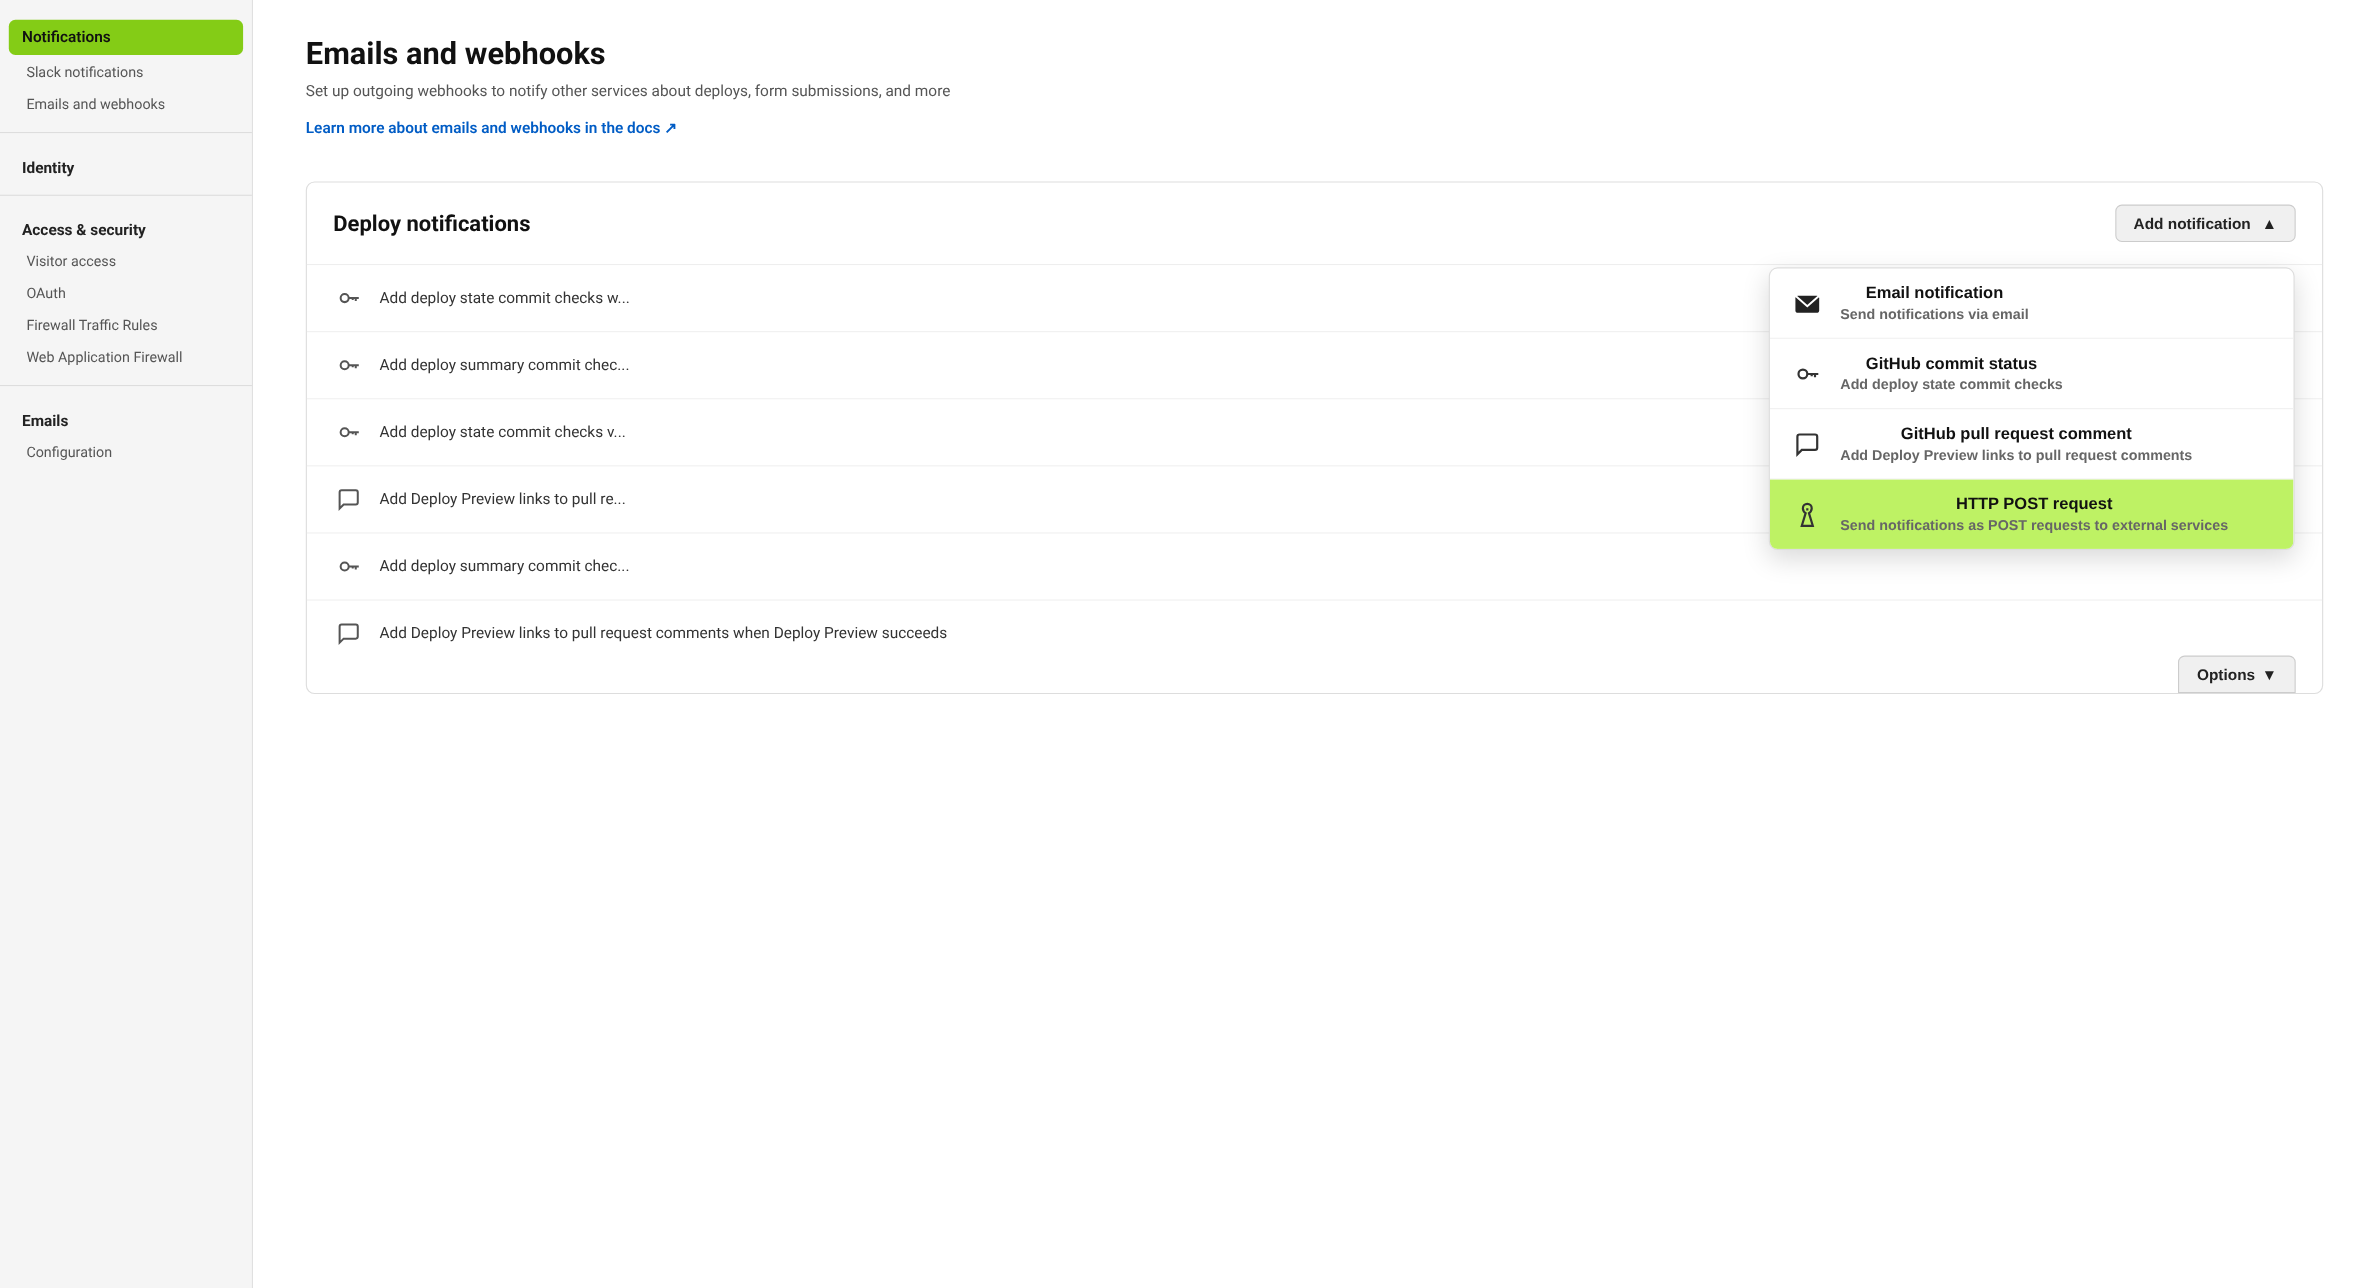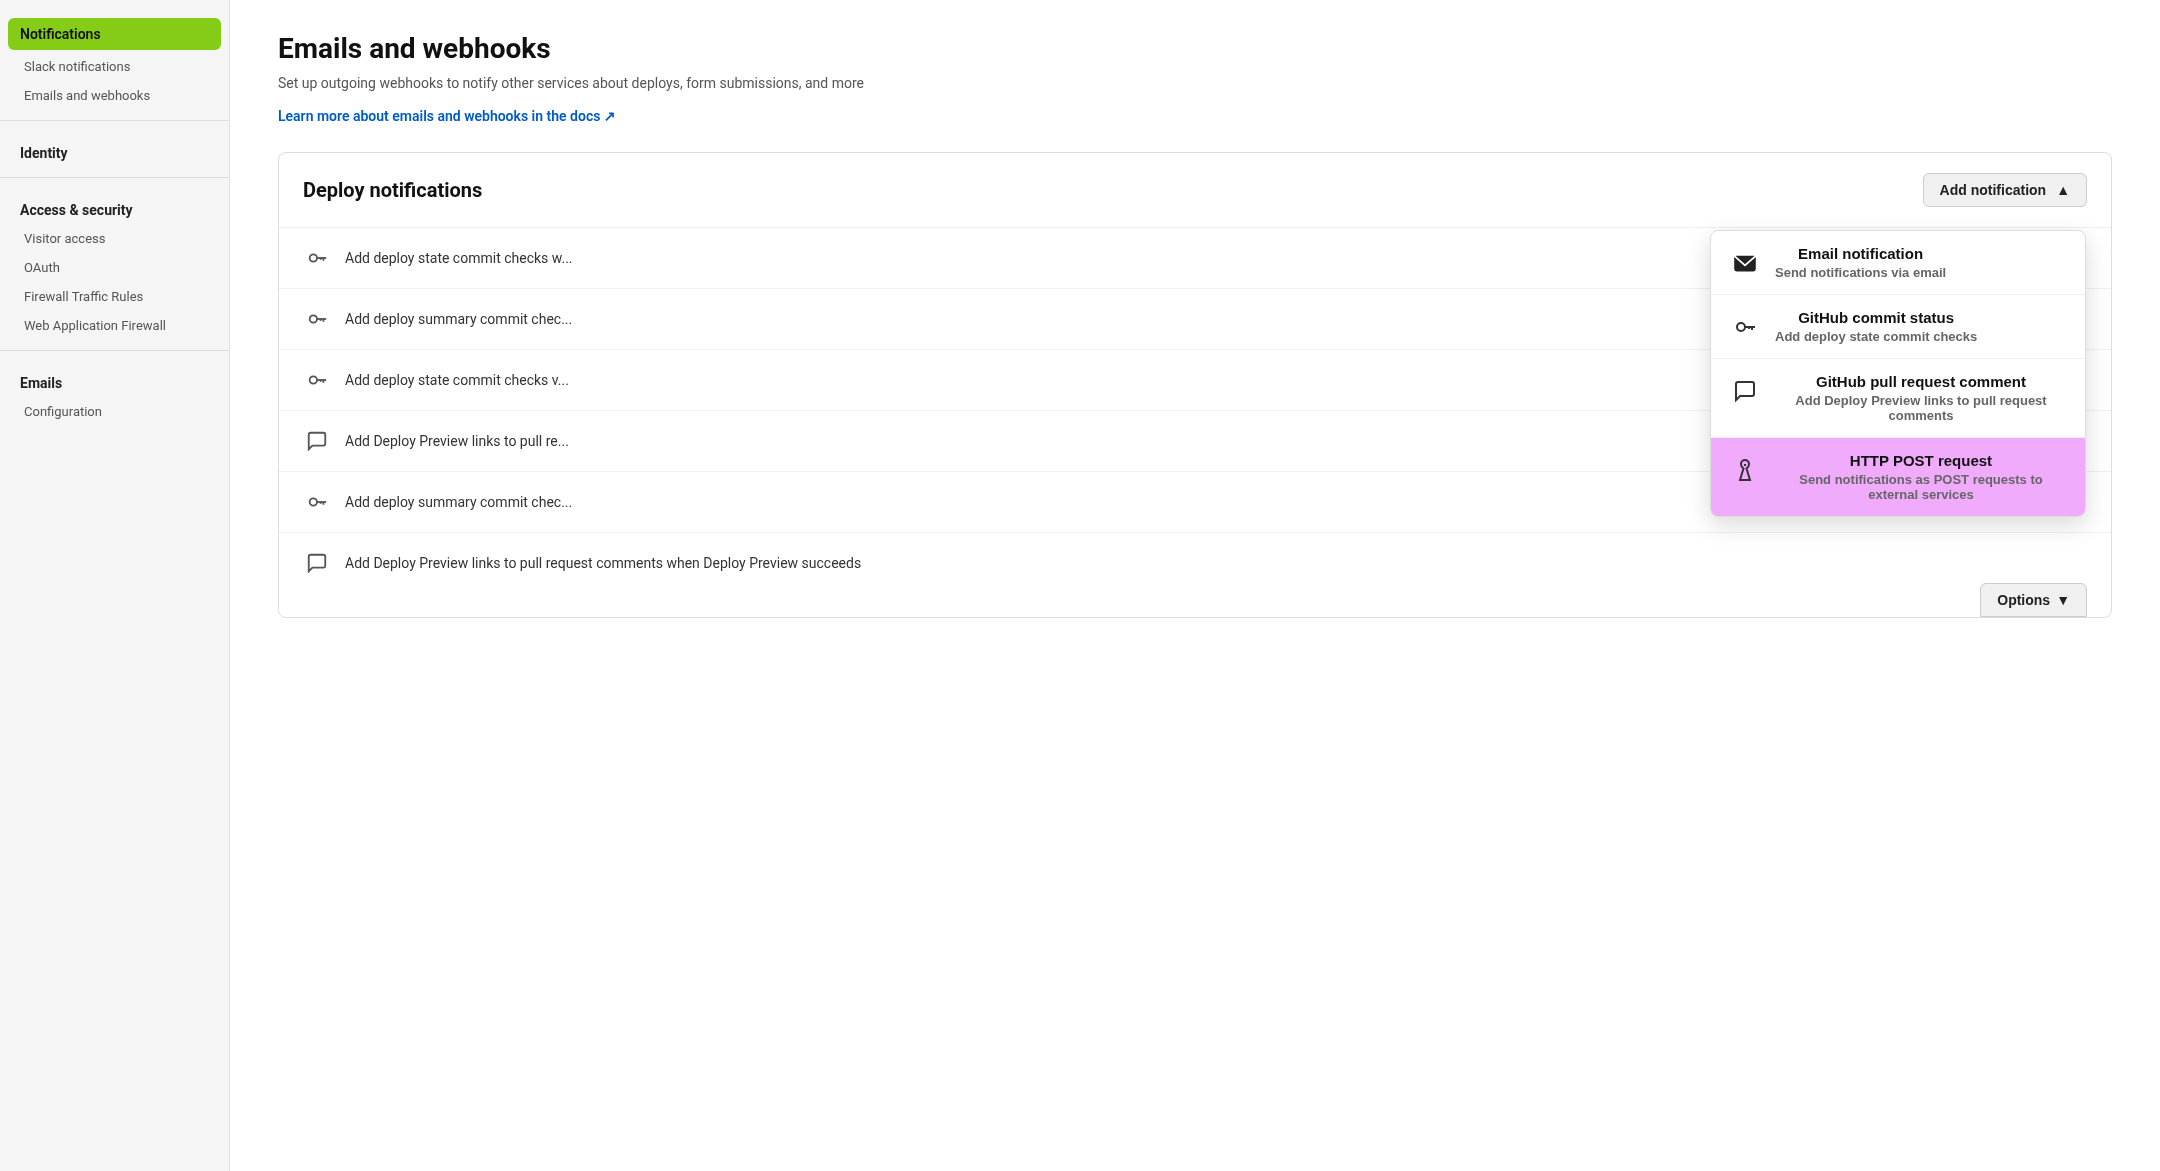--- a/index.html
+++ b/index.html
@@ -74,21 +74,21 @@
     }
     .docs-link {
       font-size: 14px;
       color: #005cc5;
       font-weight: 600;
       text-decoration: none;
       cursor: pointer;
       display: inline-flex;
       align-items: center;
       gap: 4px;
-      margin-bottom: 28px;
+      margin-bottom: 40px;
     }
 
     .section-card {
       border: 1px solid #ddd;
       border-radius: 8px;
       padding: 0;
       position: relative;
       overflow: visible;
     }
 
@@ -140,39 +140,39 @@
       flex-shrink: 0;
       font-size: 16px;
       color: #555;
     }
 
     
     .dropdown-menu {
       position: absolute;
       top: 56px;
       right: 0;
-      width: 376px;
+      width: 478px;
       background: #fff;
       border: 1px solid #ddd;
       border-radius: 8px;
       box-shadow: 0 8px 24px rgba(0,0,0,0.15);
       z-index: 100;
       overflow: hidden;
     }
 
     .dropdown-item {
       display: flex;
       align-items: flex-start;
       gap: 14px;
       padding: 14px 18px;
       cursor: pointer;
       border-bottom: 1px solid #f0f0f0;
     }
     .dropdown-item:last-child { border-bottom: none; }
-    .dropdown-item.highlighted { background: #f0abfc; }
+    .dropdown-item.highlighted { background: #bef264; }
 
     .dropdown-item-icon {
       width: 32px;
       height: 32px;
       display: flex;
       align-items: center;
       justify-content: center;
       flex-shrink: 0;
       font-size: 18px;
       color: #333;

